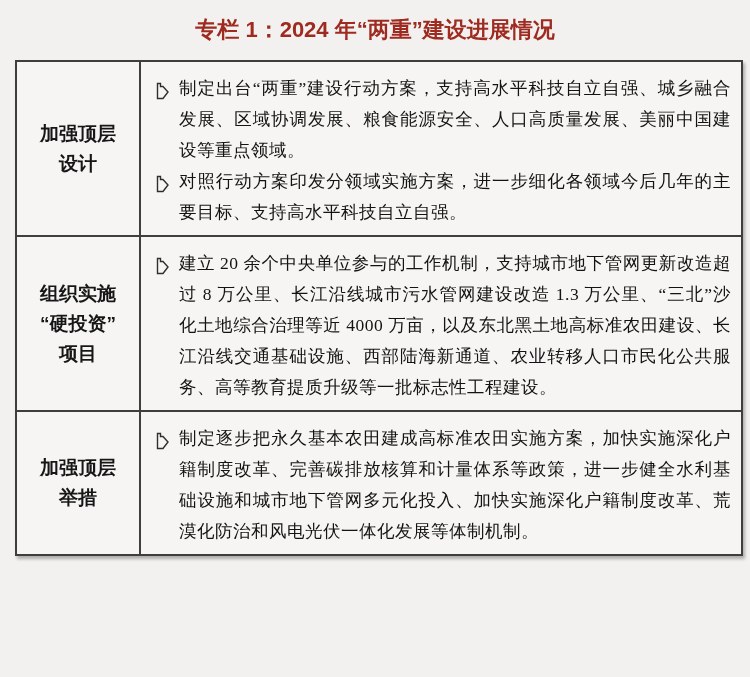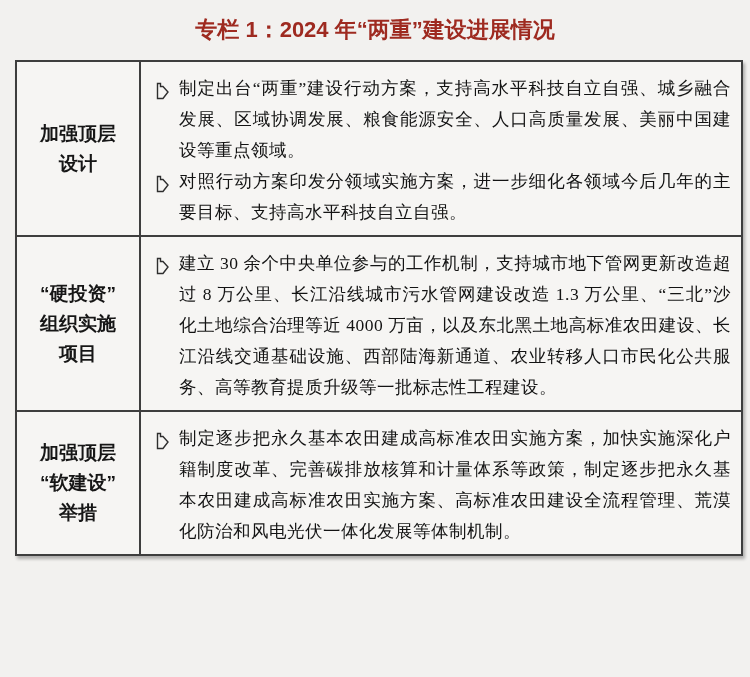--- a/index.html
+++ b/index.html
@@ -92,47 +92,46 @@
             <path d="M4.5 3.5 L7.5 3.5 L7.5 6.5 L10 6.5 L15 12 L10 18.5 L4.5 18.5 Z" fill="none" stroke="#2e2e2e" stroke-width="1.4"></path>
           </svg>
         </span>
         <span class="btext">对照行动方案印发分领域实施方案，进一步细化各领域今后几年的主要目标、支持高水平科技自立自强。</span>
       </div>
     </div>
   </div>
 
   <div class="trow">
     <div class="label-cell">
+      <div>组织实施</div>
       <div>“硬投资”</div>
-      <div>组织实施</div>
       <div>项目</div>
     </div>
     <div class="content-cell">
       <div class="bullet">
         <span class="bicon">
           <svg width="17" height="22" viewBox="0 0 17 22">
             <path d="M4.5 3.5 L7.5 3.5 L7.5 6.5 L10 6.5 L15 12 L10 18.5 L4.5 18.5 Z" fill="none" stroke="#2e2e2e" stroke-width="1.4"></path>
           </svg>
         </span>
-        <span class="btext">建立 30 余个中央单位参与的工作机制，支持城市地下管网更新改造超过 8 万公里、长江沿线城市污水管网建设改造 1.3 万公里、“三北”沙化土地综合治理等近 4000 万亩，以及东北黑土地高标准农田建设、长江沿线交通基础设施、西部陆海新通道、农业转移人口市民化公共服务、高等教育提质升级等一批标志性工程建设。</span>
+        <span class="btext">建立 20 余个中央单位参与的工作机制，支持城市地下管网更新改造超过 8 万公里、长江沿线城市污水管网建设改造 1.3 万公里、“三北”沙化土地综合治理等近 4000 万亩，以及东北黑土地高标准农田建设、长江沿线交通基础设施、西部陆海新通道、农业转移人口市民化公共服务、高等教育提质升级等一批标志性工程建设。</span>
       </div>
     </div>
   </div>
 
   <div class="trow">
     <div class="label-cell">
       <div>加强顶层</div>
-      <div>“软建设”</div>
       <div>举措</div>
     </div>
     <div class="content-cell">
       <div class="bullet">
         <span class="bicon">
           <svg width="17" height="22" viewBox="0 0 17 22">
             <path d="M4.5 3.5 L7.5 3.5 L7.5 6.5 L10 6.5 L15 12 L10 18.5 L4.5 18.5 Z" fill="none" stroke="#2e2e2e" stroke-width="1.4"></path>
           </svg>
         </span>
-        <span class="btext">制定逐步把永久基本农田建成高标准农田实施方案，加快实施深化户籍制度改革、完善碳排放核算和计量体系等政策，制定逐步把永久基本农田建成高标准农田实施方案、高标准农田建设全流程管理、荒漠化防治和风电光伏一体化发展等体制机制。</span>
+        <span class="btext">制定逐步把永久基本农田建成高标准农田实施方案，加快实施深化户籍制度改革、完善碳排放核算和计量体系等政策，进一步健全水利基础设施和城市地下管网多元化投入、加快实施深化户籍制度改革、荒漠化防治和风电光伏一体化发展等体制机制。</span>
       </div>
     </div>
   </div>
 
 </div>
 
 </body></html>

